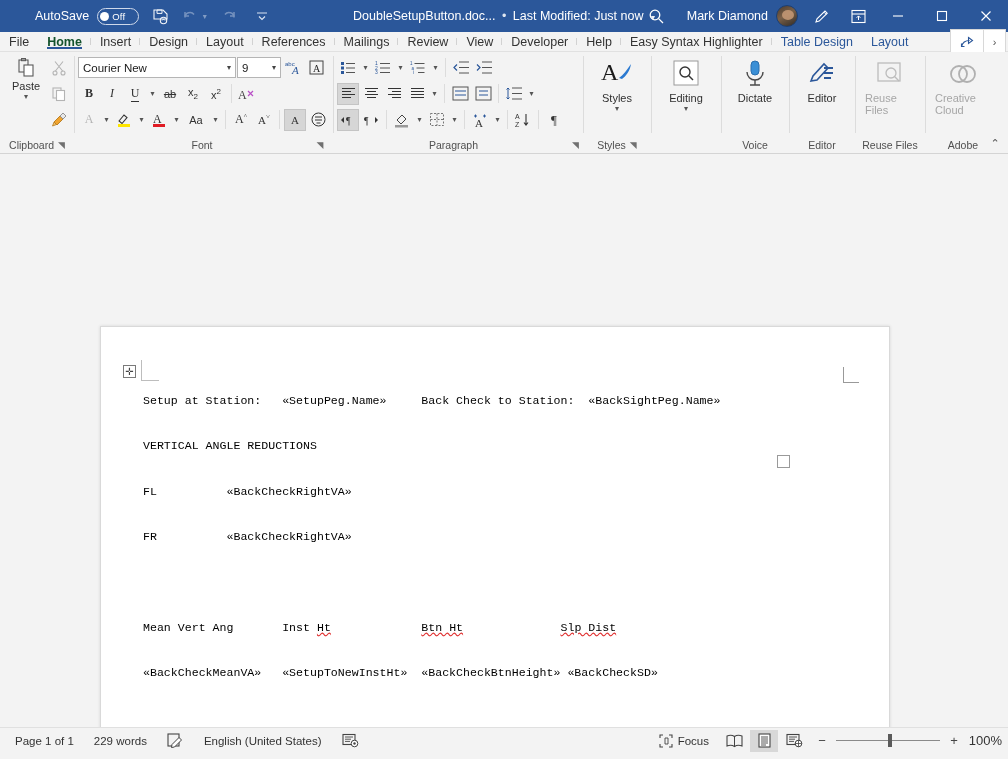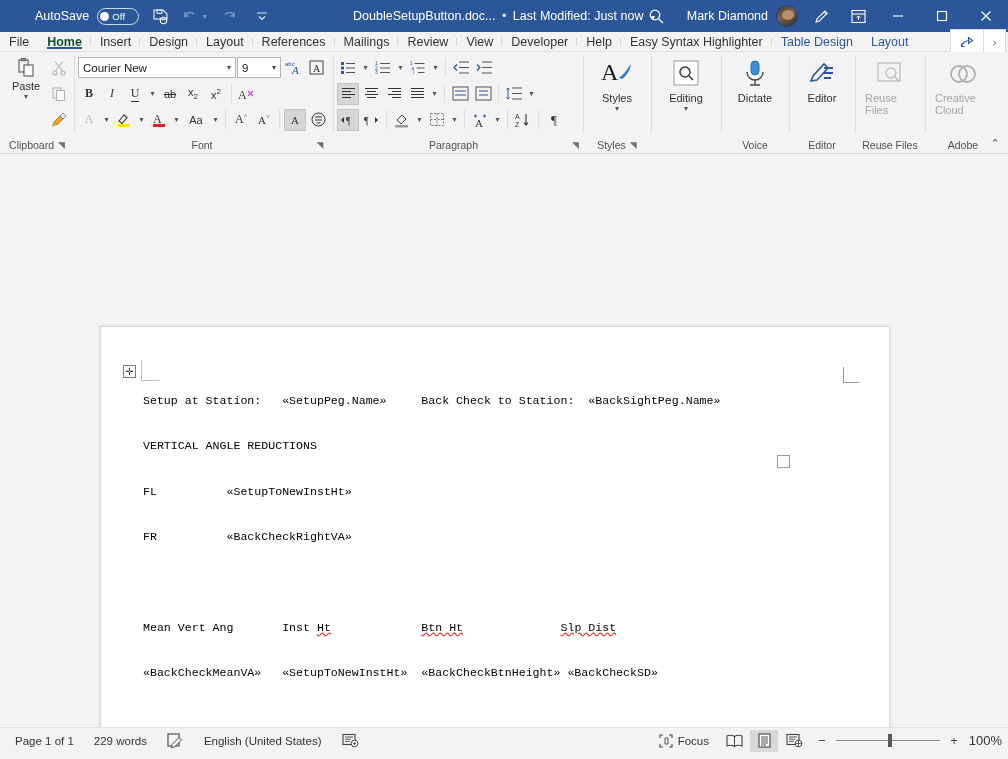--- a/index.html
+++ b/index.html
@@ -749,21 +749,21 @@
   <div class="page">
     <div class="tblhandle">✛</div>
     <div class="tblmarkv"></div>
     <div class="tblmarkh"></div>
     <div class="corner-mark"></div>
     <div class="cellbox"></div>
 
     <div class="doc-text">
       <div class="ln">Setup at Station:   «SetupPeg.Name»     Back Check to Station:  «BackSightPeg.Name»</div>
       <div class="ln">VERTICAL ANGLE REDUCTIONS</div>
-      <div class="ln">FL          «SetupToNewInstHt»</div>
+      <div class="ln">FL          «BackCheckRightVA»</div>
       <div class="ln">FR          «BackCheckRightVA»</div>
       <div class="ln"></div>
       <div class="ln"><span>Mean Vert Ang       Inst </span><span class="ul-under sq-under">Ht</span><span>             </span><span class="ul-under sq-under">Btn Ht</span><span>              </span><span class="ul-under sq-under">Slp Dist</span></div>
       <div class="ln">«BackCheckMeanVA»   «SetupToNewInstHt»  «BackCheckBtnHeight» «BackCheckSD»</div>
       
       
       
       
       
       

